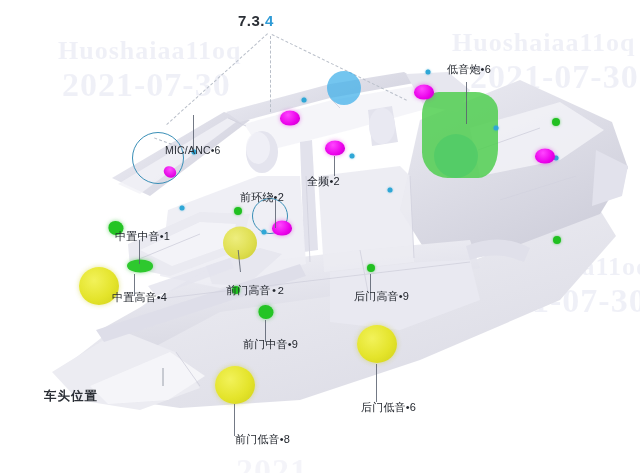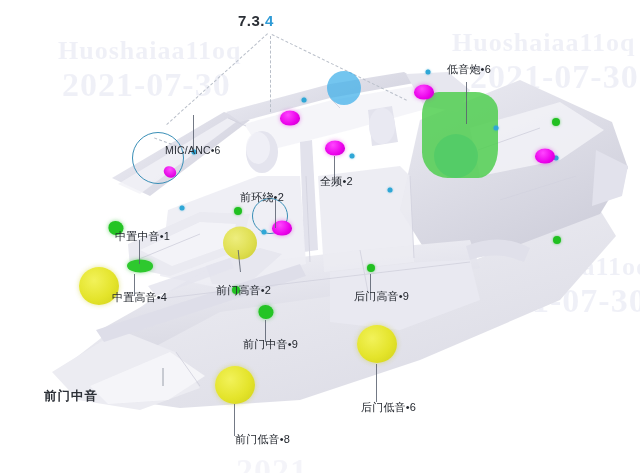--- a/index.html
+++ b/index.html
@@ -261,33 +261,33 @@
   <div class="ldr" style="left:235px;top:404px;width:32px;transform:rotate(90deg);"></div>
 
   <div class="ldr" style="left:371px;top:274px;width:26px;transform:rotate(90deg);"></div>
 
   <div class="ldr" style="left:377px;top:364px;width:38px;transform:rotate(90deg);"></div>
 
   <div class="lbl" style="left:165px;top:110px;margin-top:34px;">MIC/ANC•6</div>
 
   <div class="lbl cn" style="left:447px;top:62px;">低音炮•6</div>
 
-  <div class="lbl cn" style="left:320px;top:174px;">全频•2</div>
+  <div class="lbl cn" style="left:307px;top:174px;">全频•2</div>
 
   <div class="lbl cn" style="left:240px;top:190px;">前环绕•2</div>
 
   <div class="lbl cn" style="left:115px;top:229px;">中置中音•1</div>
 
   <div class="lbl cn" style="left:112px;top:290px;">中置高音•4</div>
 
-  <div class="lbl cn" style="left:216px;top:283px;">前门高音•2</div>
+  <div class="lbl cn" style="left:226px;top:283px;font-family:Liberation Mono, monospace;">前门高音•2</div>
 
   <div class="lbl cn" style="left:243px;top:337px;">前门中音•9</div>
 
   <div class="lbl cn" style="left:235px;top:432px;">前门低音•8</div>
 
   <div class="lbl cn" style="left:354px;top:289px;">后门高音•9</div>
 
   <div class="lbl cn" style="left:361px;top:400px;">后门低音•6</div>
 
-  <div class="footnote">前门中音</div>
+  <div class="footnote">车头位置</div>
 
 </div>
 
 </body></html>

